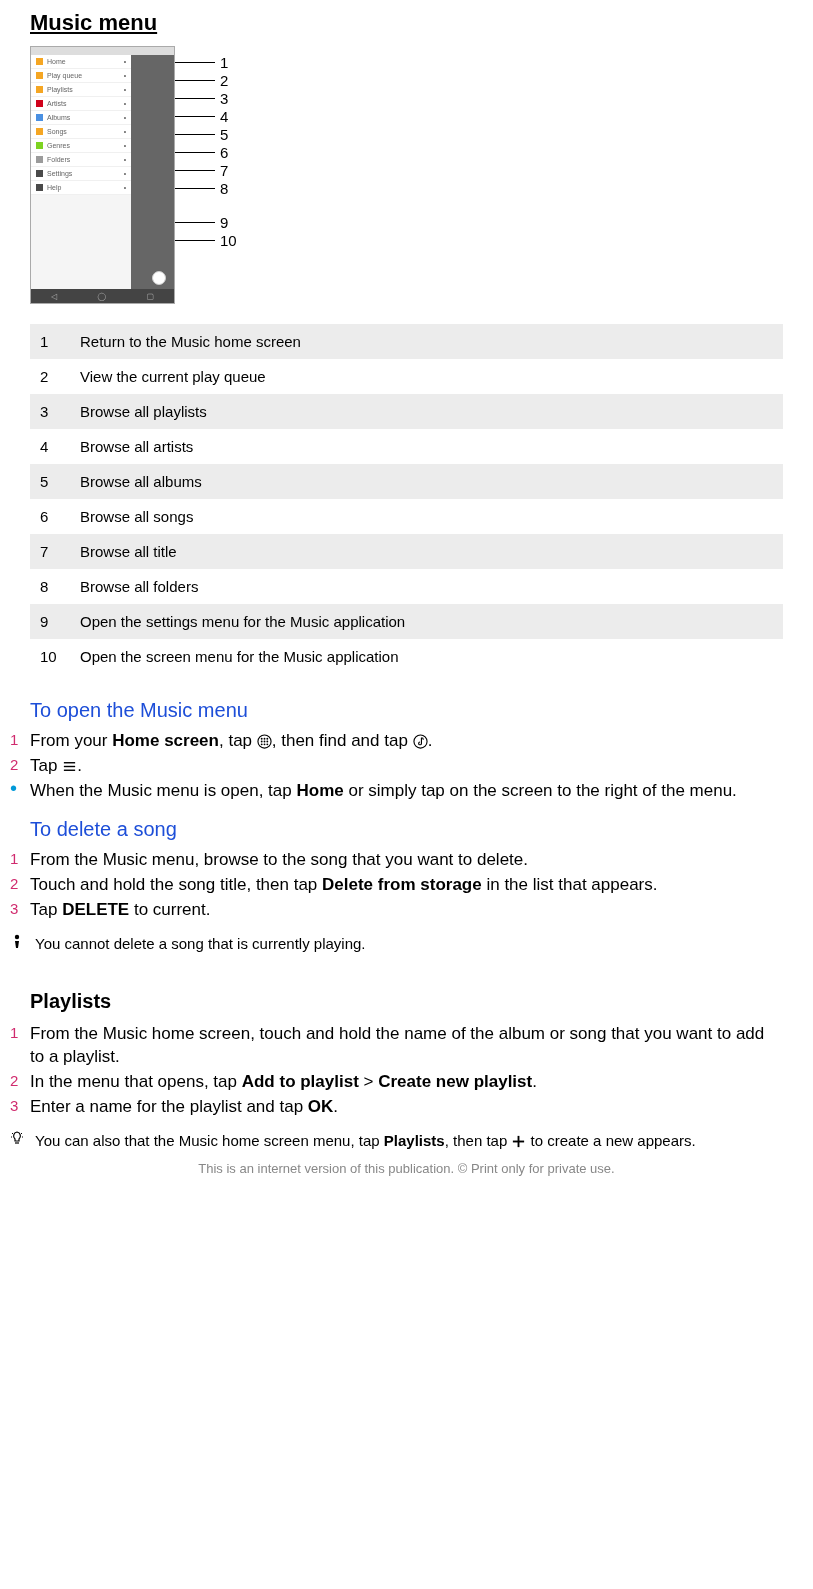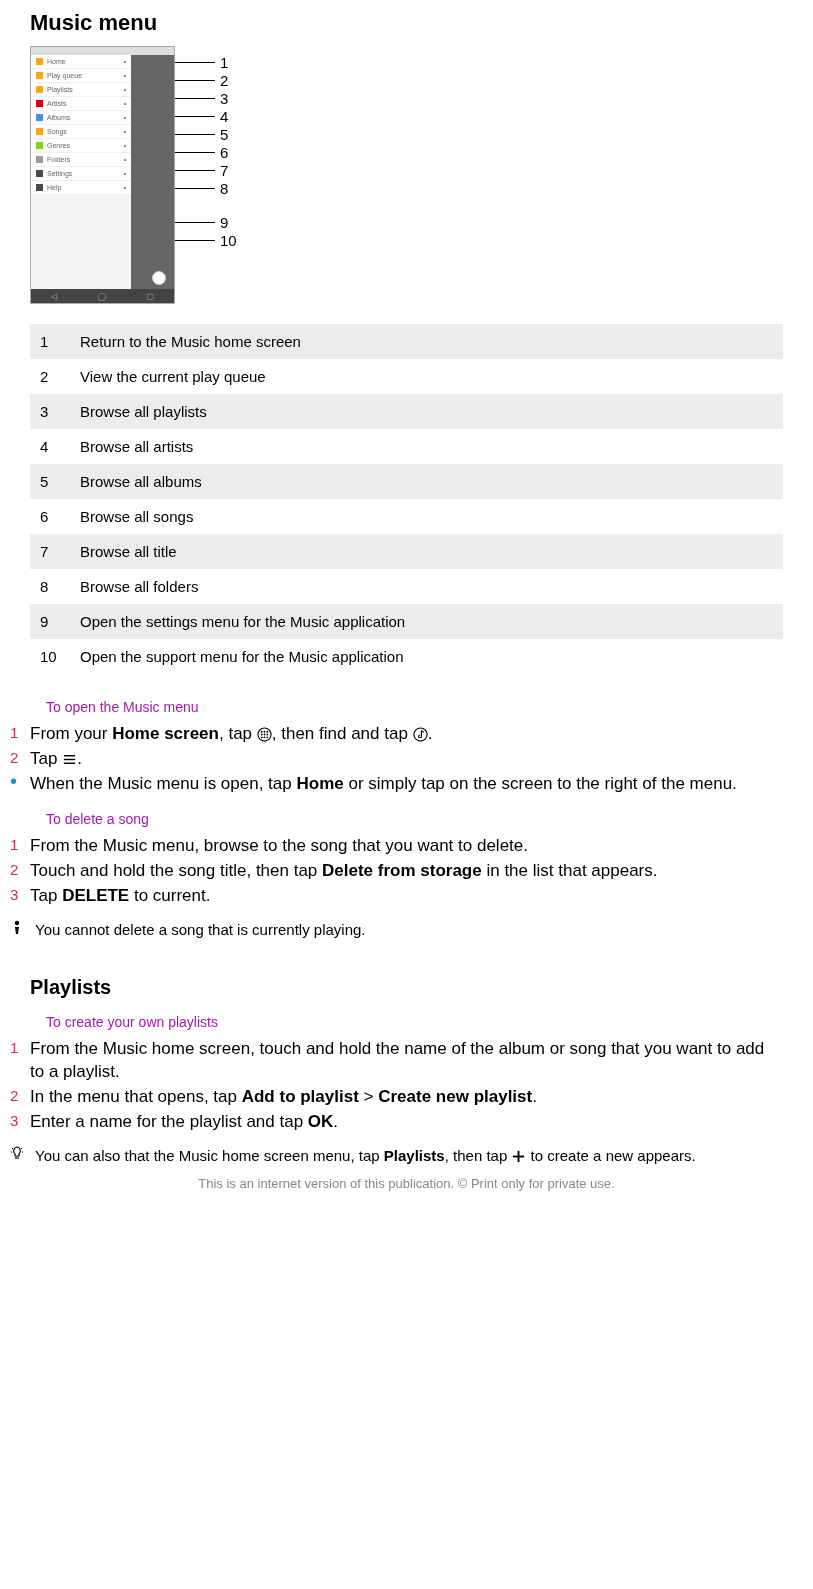--- a/index.html
+++ b/index.html
@@ -11,20 +11,21 @@
     color: #000;
     width: 813px;
   }
   .page {
     padding: 10px 30px 20px 30px;
   }
   h2.section-title {
     font-size: 22px;
     font-weight: bold;
     margin: 0 0 10px 0;
+    text-decoration: underline;
   }
   h2.playlists-title {
     font-size: 20px;
     font-weight: bold;
     margin: 35px 0 10px 0;
   }
   p.intro {
     font-size: 17px;
     line-height: 1.35;
     margin: 0 0 15px 0;
@@ -109,23 +110,23 @@
   .legend-table td {
     padding: 9px 10px;
   }
   .legend-table tr:nth-child(odd) {
     background: #ececec;
   }
   .legend-table td.num {
     width: 40px;
   }
   .proc-heading {
-    color: #a21caf;
-    font-size: 14px;
-    margin: 15px 0 8px 16px;
+    color: #1d4ed8;
+    font-size: 20px;
+    margin: 15px 0 8px 0;
     font-weight: normal;
   }
   .steps {
     font-size: 17px;
     line-height: 1.35;
   }
   .step-row {
     display: flex;
     margin: 0 0 2px -20px;
   }
@@ -322,21 +323,21 @@
         <tr>
           <td class="num">8</td>
           <td>Browse all folders</td>
         </tr>
         <tr>
           <td class="num">9</td>
           <td>Open the settings menu for the Music application</td>
         </tr>
         <tr>
           <td class="num">10</td>
-          <td>Open the support menu for the Music application</td>
+          <td>Open the screen menu for the Music application</td>
         </tr>
       </tbody>
   </table>
 
   <div class="proc-heading">To open the Music menu</div>
   <div class="steps">
     <div class="step-row">
       <div class="step-num">1</div>
       <div class="step-text">
         <span>From your </span><span class="bold">Home screen</span><span>, tap </span><span class="inline-icon"><svg viewBox="0 0 16 16">
@@ -402,21 +403,20 @@
       <svg width="14" height="16" viewBox="0 0 14 16">
           <circle cx="7" cy="3" r="2.2" fill="#000"></circle>
           <path d="M5 7 L9 7 L8 14 L6 14 Z" fill="#000"></path>
         </svg>
     </div>
     <div>You cannot delete a song that is currently playing.</div>
   </div>
 
   <h2 class="playlists-title">Playlists</h2>
 
-  <div class="proc-heading">To create your own playlists</div>
   <div class="steps">
     <div class="step-row">
       <div class="step-num">1</div>
       <div class="step-text">From the Music home screen, touch and hold the name of the album or song that you want to add to a playlist.</div>
     </div>
     <div class="step-row">
       <div class="step-num">2</div>
       <div class="step-text">
         <span>In the menu that opens, tap </span><span class="bold">Add to playlist</span><span> &gt; </span><span class="bold">Create new playlist</span><span>.</span>
       </div>

